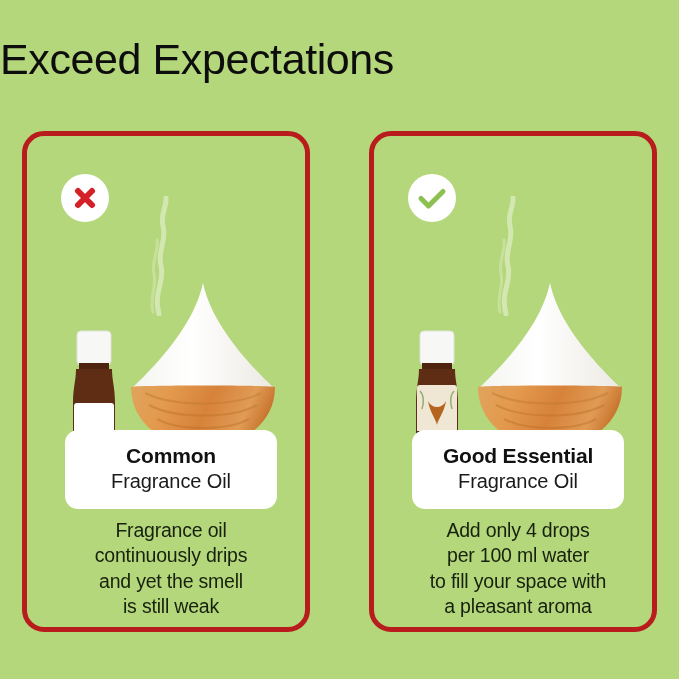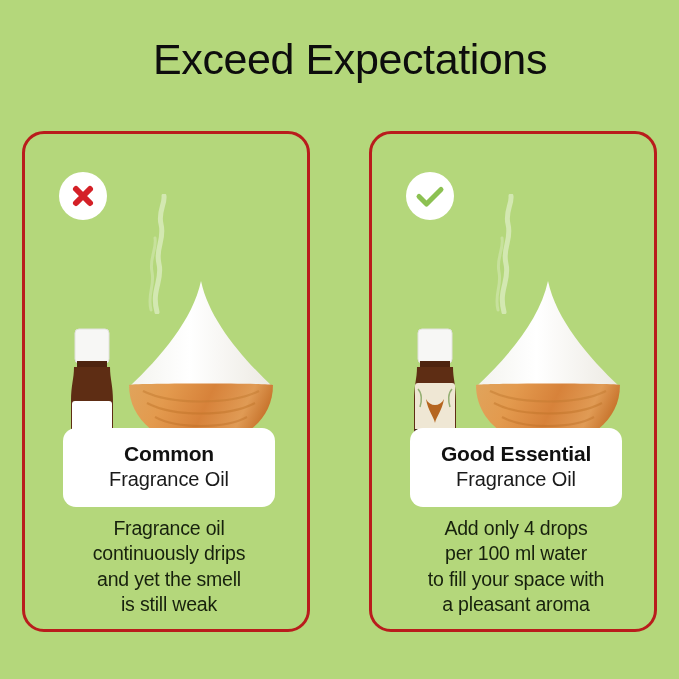--- a/index.html
+++ b/index.html
@@ -12,35 +12,35 @@
     overflow: hidden;
     position: relative;
   }
 
   
   .title {
     position: absolute;
     top: 36px;
     left: 0;
     width: 547px;
-    text-align: right;
+    text-align: left;
     font-size: 43px;
     font-weight: 400;
     color: #0d0d0d;
     letter-spacing: -0.4px;
     line-height: 1.1;
   }
 
   
   .card {
     position: absolute;
     top: 131px;
     width: 288px;
     height: 501px;
-    border: 3px solid #b91c1c;
+    border: 5px solid #b91c1c;
     border-radius: 22px;
     background: transparent;
   }
   .card-left  { left: 22px; }
   .card-right { left: 369px; }
 
   
   .badge {
     position: absolute;
     top: 38px;

